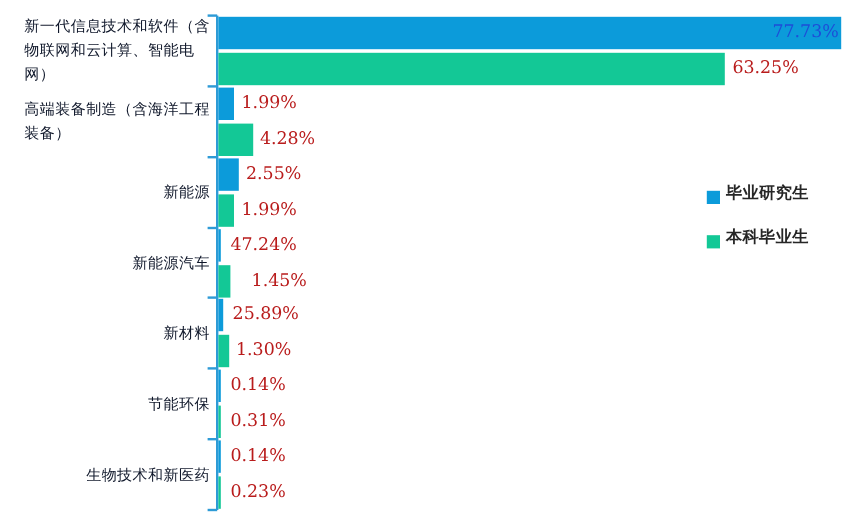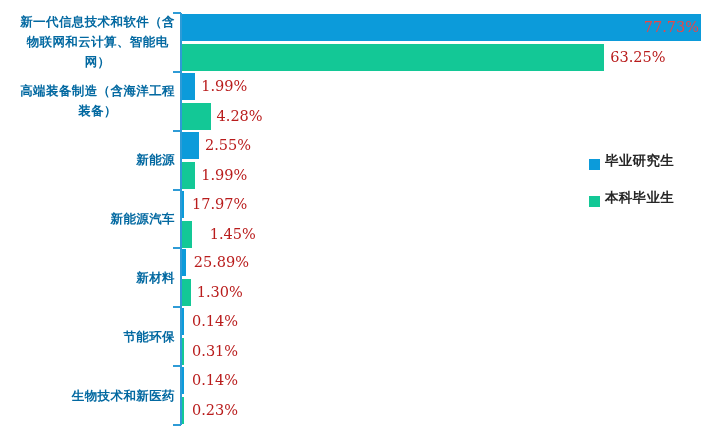--- a/index.html
+++ b/index.html
@@ -9,29 +9,28 @@
     font-family:"Liberation Sans","DejaVu Sans",sans-serif;
     overflow:hidden;
     position:relative;
   }
   #chart-root{position:absolute;left:0;top:0;width:720px;height:441px;}
 
   
   .cat-label{
     position:absolute;
     right:545px;               
-    text-align:center;
-    color:#0369a1;
+    text-align:left;
+    color:#0f172a;
     font-family:"DejaVu Serif","Liberation Serif",serif;
     font-size:12.5px;
     line-height:20px;
     letter-spacing:0.4px;
     white-space:pre-line;
     transform:translateY(-50%);
-    font-weight:bold;
   }
 
   
   #axis-line{
     position:absolute;
     left:180px;top:13px;
     width:2px;height:412px;
     background:#2E9BD6;
   }
   .axis-tick{
@@ -52,21 +51,21 @@
 
   .bar-value{
     position:absolute;
     color:#b91c1c;
     font-family:"DejaVu Serif","Liberation Serif",serif;
     font-size:14.5px;
     line-height:27px;
     white-space:nowrap;
   }
   .bar-value.inside{
-    color:#ef4444;
+    color:#1d4ed8;
   }
 
   
   #legend{
     position:absolute;
     left:589px;top:148px;
   }
   .legend-row{
     display:flex;
     align-items:flex-end;
@@ -122,21 +121,21 @@
       <div class="bar-value" style="top: 43.9286px; left: 610.318px;">63.25%</div>
       <div class="bar s0" style="top: 72.7857px; width: 13.2871px; background: rgb(12, 155, 218);"></div>
       <div class="bar-value" style="top: 72.7857px; left: 201.287px;">1.99%</div>
       <div class="bar s1" style="top: 102.786px; width: 28.5774px; background: rgb(19, 200, 150);"></div>
       <div class="bar-value" style="top: 102.786px; left: 216.577px;">4.28%</div>
       <div class="bar s0" style="top: 131.643px; width: 17.0262px; background: rgb(12, 155, 218);"></div>
       <div class="bar-value" style="top: 131.643px; left: 205.026px;">2.55%</div>
       <div class="bar s1" style="top: 161.643px; width: 13.2871px; background: rgb(19, 200, 150);"></div>
       <div class="bar-value" style="top: 161.643px; left: 201.287px;">1.99%</div>
       <div class="bar s0" style="top: 190.5px; width: 2px; background: rgb(12, 155, 218);"></div>
-      <div class="bar-value" style="top: 190.5px; left: 192px;">17.97%</div>
+      <div class="bar-value" style="top: 190.5px; left: 192px;">47.24%</div>
       <div class="bar s1" style="top: 220.5px; width: 9.68159px; background: rgb(19, 200, 150);"></div>
       <div class="bar-value" style="top: 220.5px; left: 197.682px; margin-left: 12px;">1.45%</div>
       <div class="bar s0" style="top: 249.357px; width: 3.80587px; background: rgb(12, 155, 218);"></div>
       <div class="bar-value" style="top: 249.357px; left: 193.806px;">25.89%</div>
       <div class="bar s1" style="top: 279.357px; width: 8.68005px; background: rgb(19, 200, 150);"></div>
       <div class="bar-value" style="top: 279.357px; left: 196.68px;">1.30%</div>
       <div class="bar s0" style="top: 308.214px; width: 2px; background: rgb(12, 155, 218);"></div>
       <div class="bar-value" style="top: 308.214px; left: 192px;">0.14%</div>
       <div class="bar s1" style="top: 338.214px; width: 2.06986px; background: rgb(19, 200, 150);"></div>
       <div class="bar-value" style="top: 338.214px; left: 192.07px;">0.31%</div>

